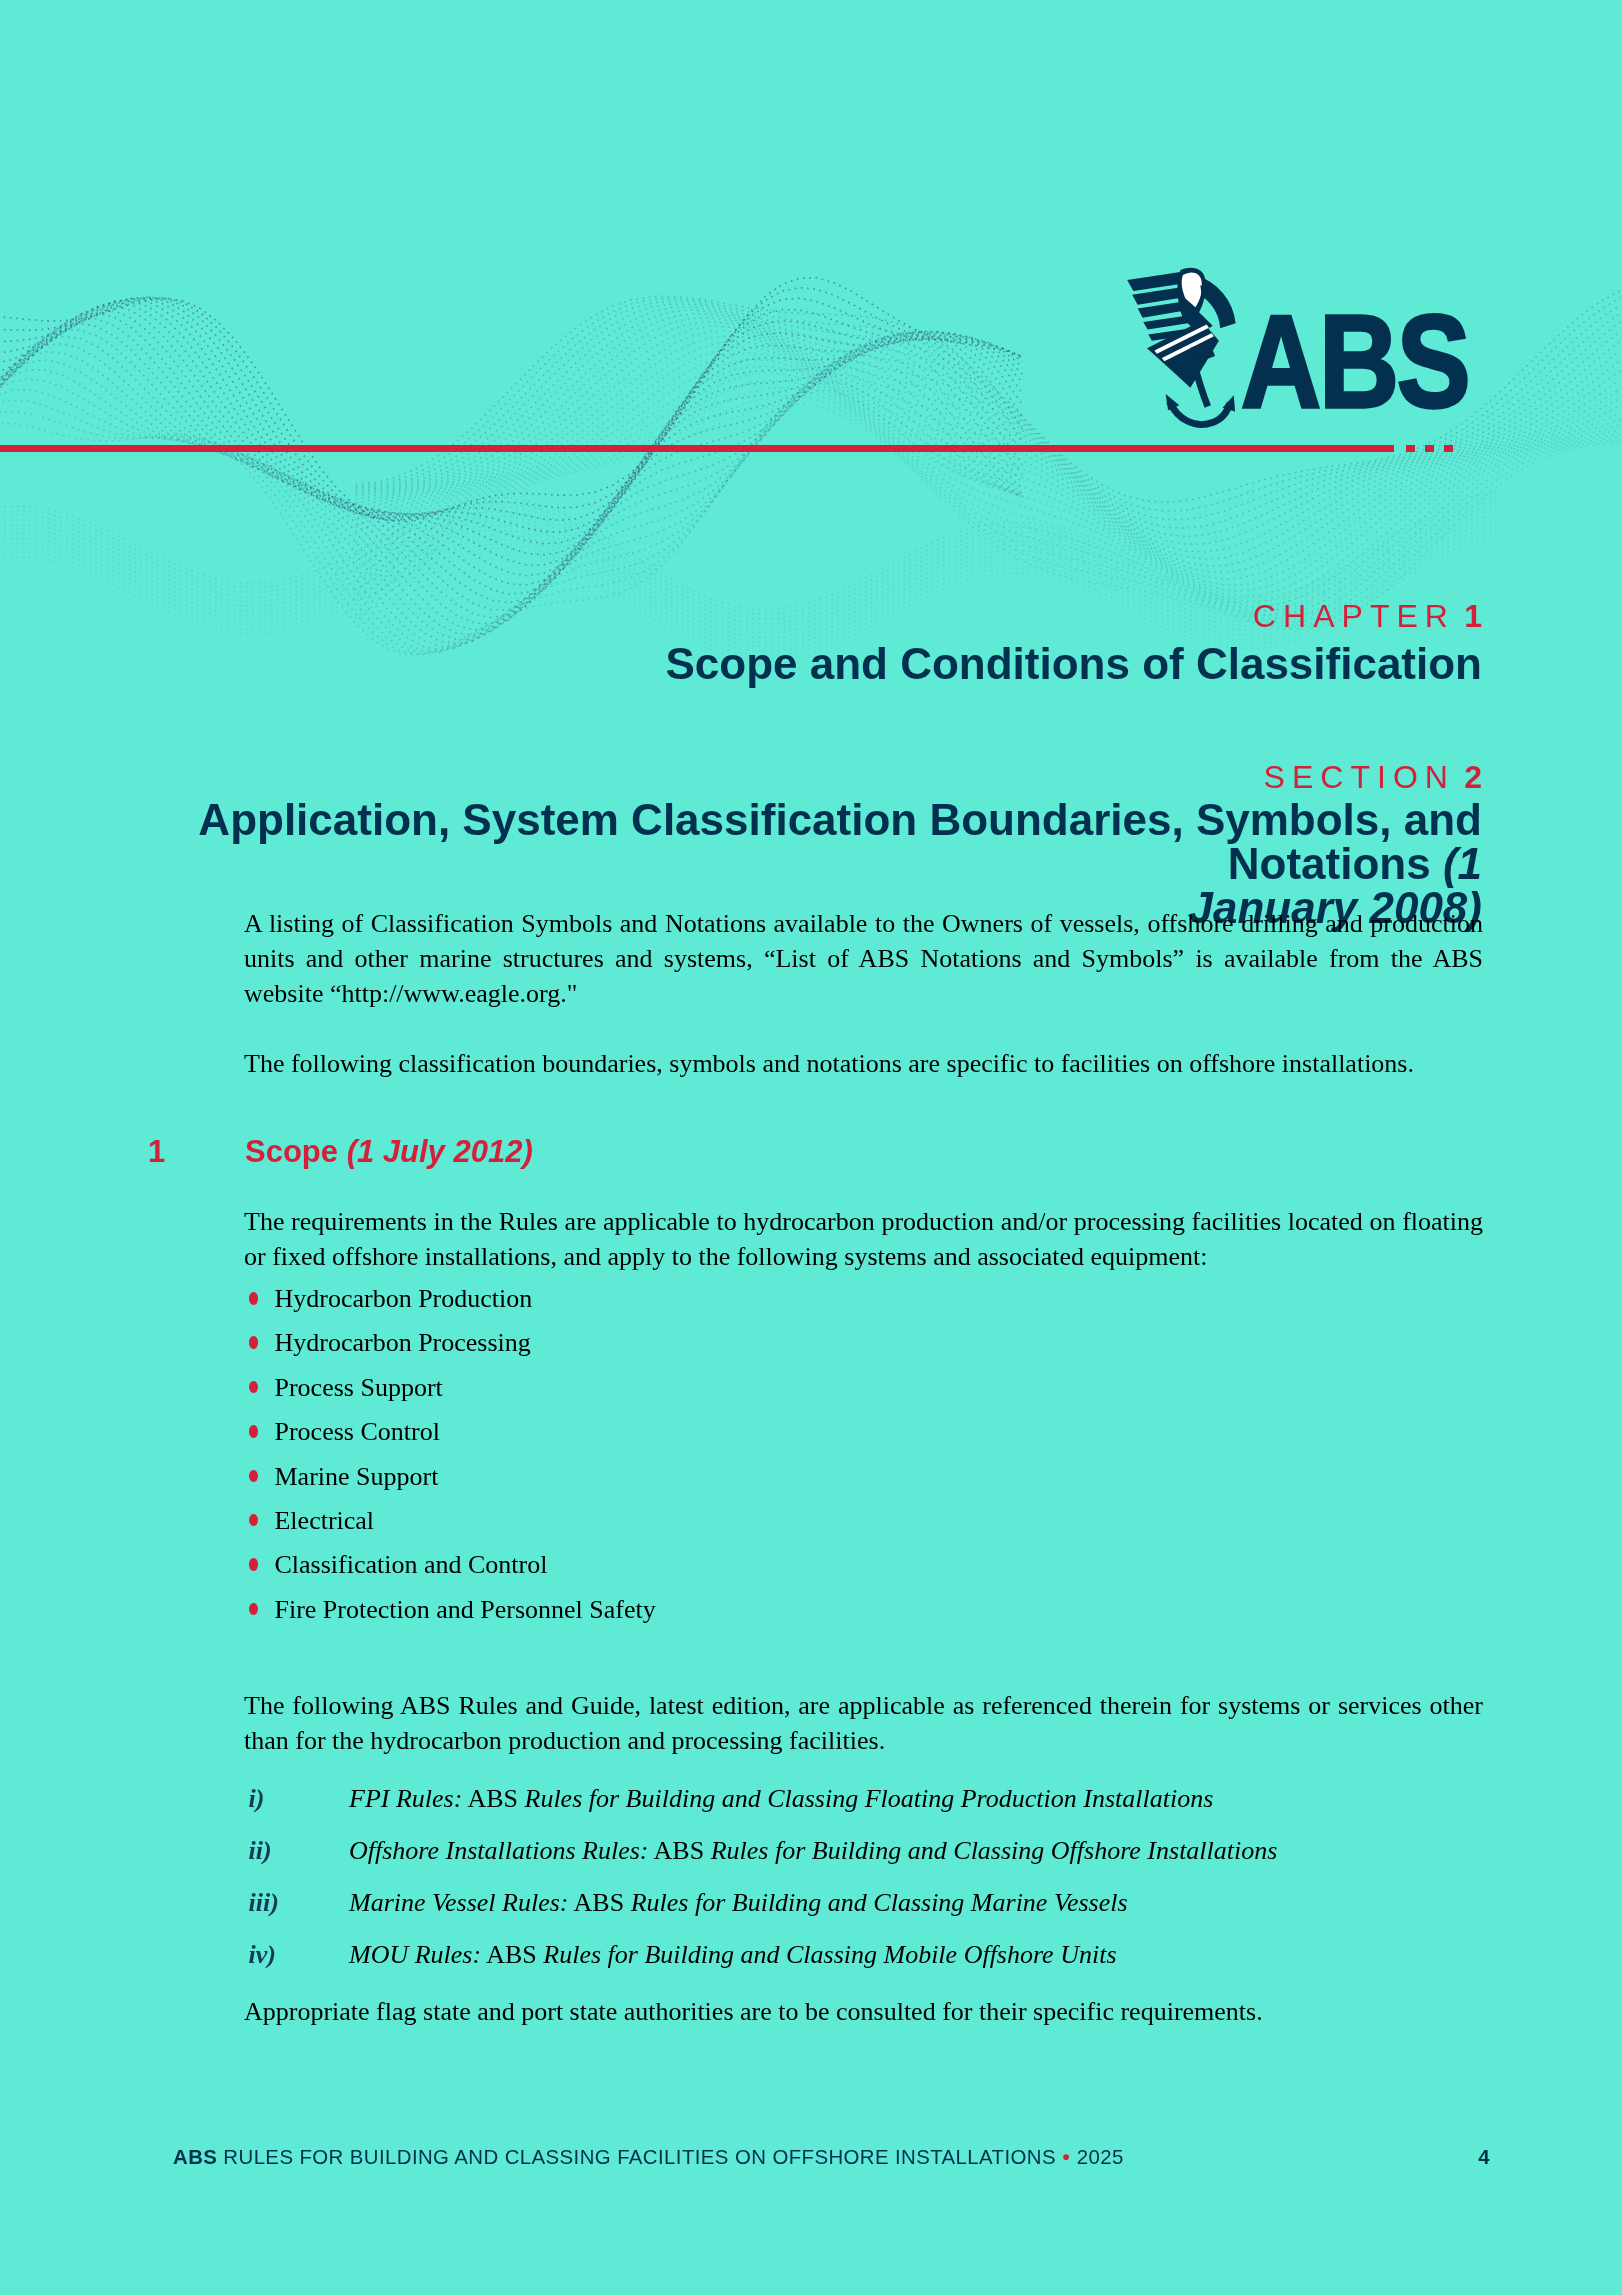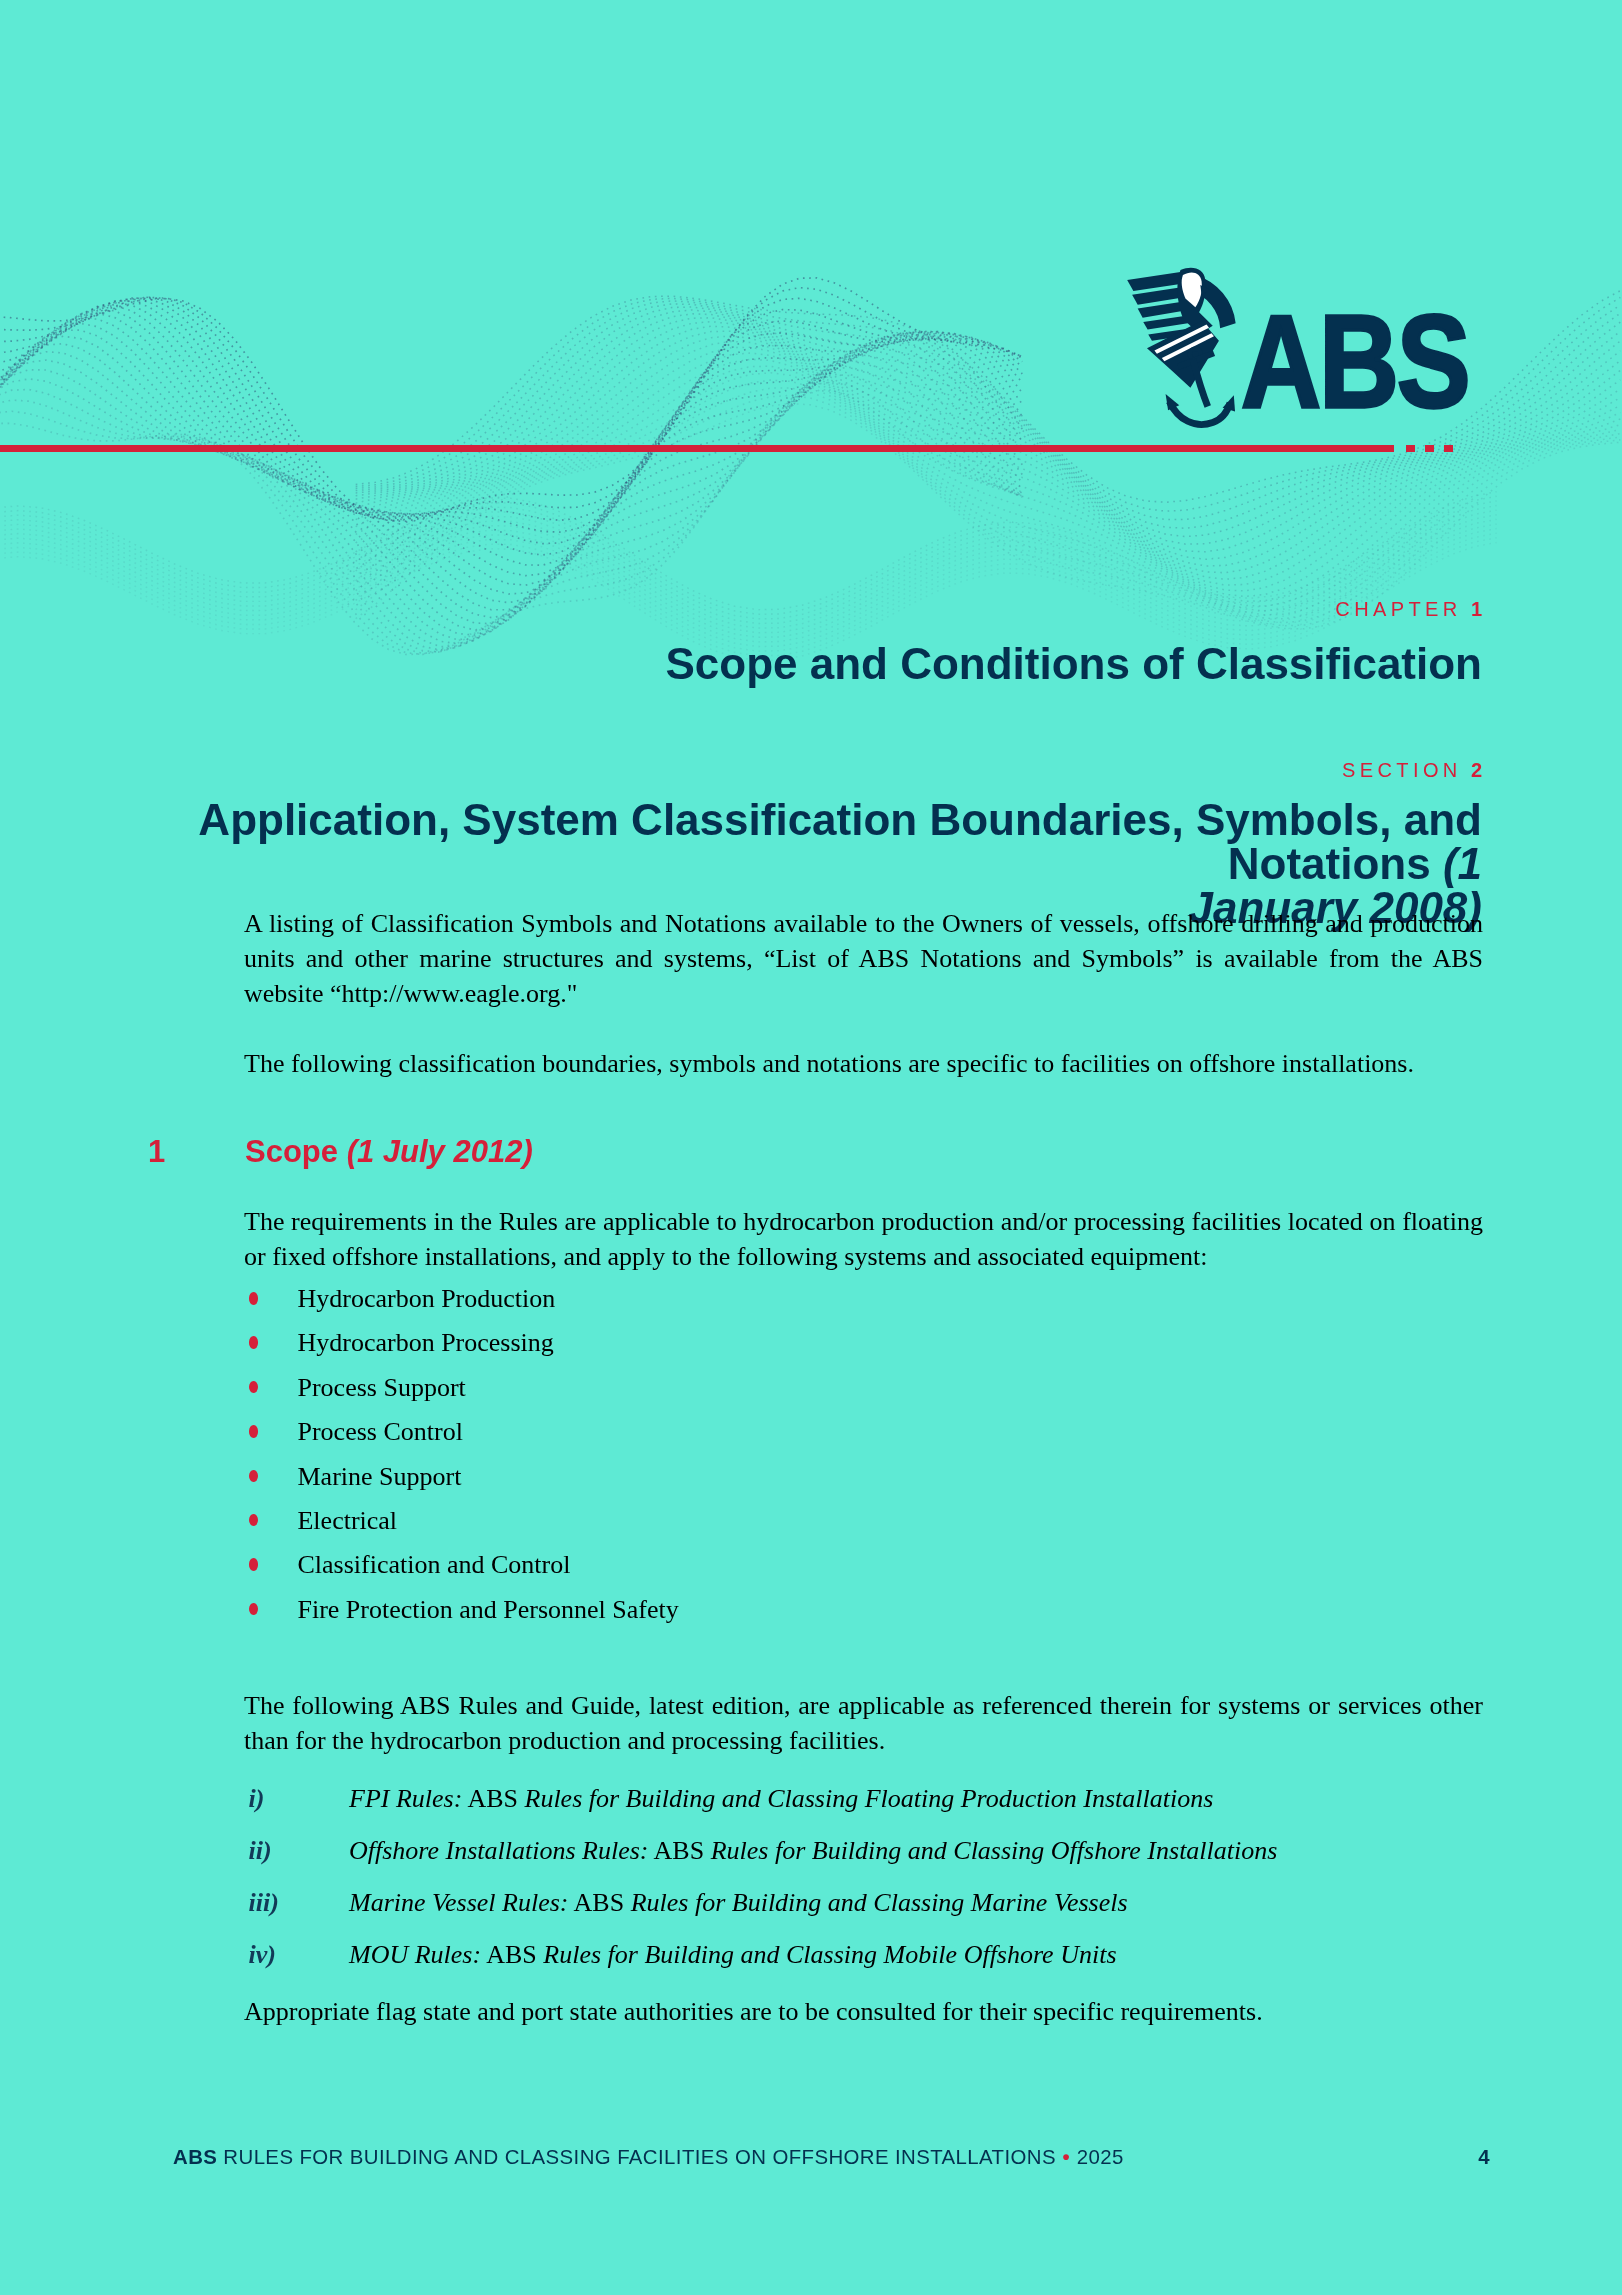--- a/index.html
+++ b/index.html
@@ -18,21 +18,21 @@
     font-size:132px; line-height:128px; color:#04304f;
     -webkit-text-stroke:3.3px #04304f; letter-spacing:-2.6px;
     transform:scaleX(0.84); transform-origin:left top;
   }
 
   
   .rule { position:absolute; left:0; top:445px; width:1394px; height:6.6px; background:#d5203a; }
   .rule-dash { position:absolute; top:445px; width:8.6px; height:6.6px; background:#d5203a; }
 
   
-  .eyebrow { position:absolute; right:141px; text-align:right; font-family:"Liberation Sans", sans-serif; font-size:20px; color:#d5203a; }
+  .eyebrow { position:absolute; right:141px; text-align:right; font-family:"Liberation Sans", sans-serif; font-size:32px; color:#d5203a; }
   .eyebrow .spaced { letter-spacing:0.22em; font-weight:400; }
   .eyebrow .num { font-weight:700; margin-left:9.2px; letter-spacing:0; }
   .chapter-label { top:598px; }
   .section-label { top:759px; }
 
   .big-title { position:absolute; right:141px; text-align:right; font-family:"Liberation Sans", sans-serif; font-weight:700; font-size:44px; color:#04304f; }
   .chapter-title { top:639px; }
   .section-title { top:798px; line-height:44px; }
   .section-title em, .scope-head em { font-style:italic; }
 
@@ -46,21 +46,21 @@
 
   
   .scope-head { position:absolute; top:1134px; left:0; width:1623px; font-family:"Liberation Sans", sans-serif; font-weight:700; font-size:31px; color:#d5203a; }
   .scope-head .s-num { position:absolute; left:148px; top:0; }
   .scope-head .s-title { position:absolute; left:245px; top:0; }
 
   
   .bullets { position:absolute; left:244px; top:1286px; width:1239px; list-style:none; }
   .bullets li { display:flex; align-items:flex-start; margin-bottom:18.4px; font-size:26px; line-height:26px; }
   .bullets .dot { flex:0 0 auto; width:9.2px; height:12.5px; border-radius:50%; background:#d5203a; margin:6px 0 0 5.3px; }
-  .bullets .b-label { margin-left:39px; }
+  .bullets .b-label { margin-left:16px; }
 
   
   .rlist { position:absolute; left:244px; top:1786px; width:1239px; list-style:none; }
   .rlist li { position:relative; margin-bottom:26px; font-size:26px; line-height:26px; min-height:26px; }
   .rlist .r-num { position:absolute; left:4.6px; top:0; font-weight:700; font-style:italic; color:#123a57; }
   .rlist .r-body { display:block; margin-left:105px; }
   .rlist .r-name, .rlist .r-title { font-style:italic; }
 
   
   .footer { position:absolute; left:150px; right:133px; top:2146px; display:flex; justify-content:space-between; align-items:baseline;

